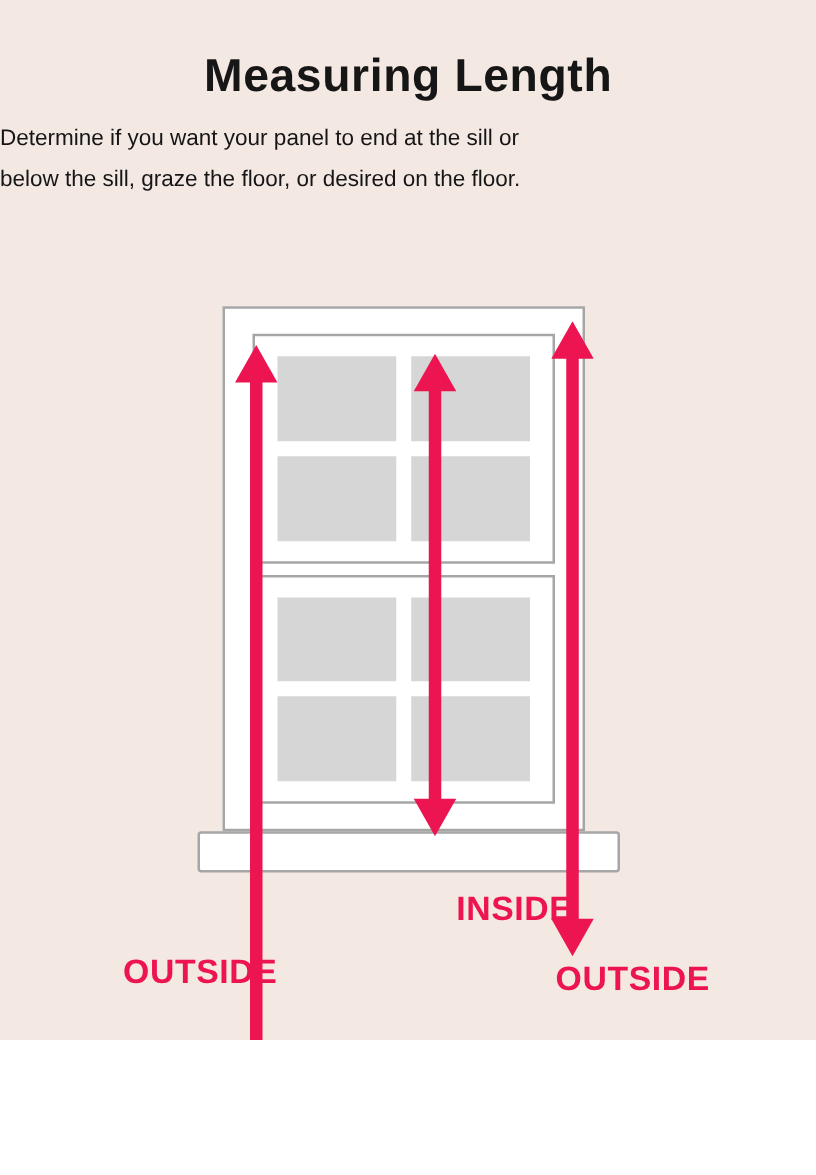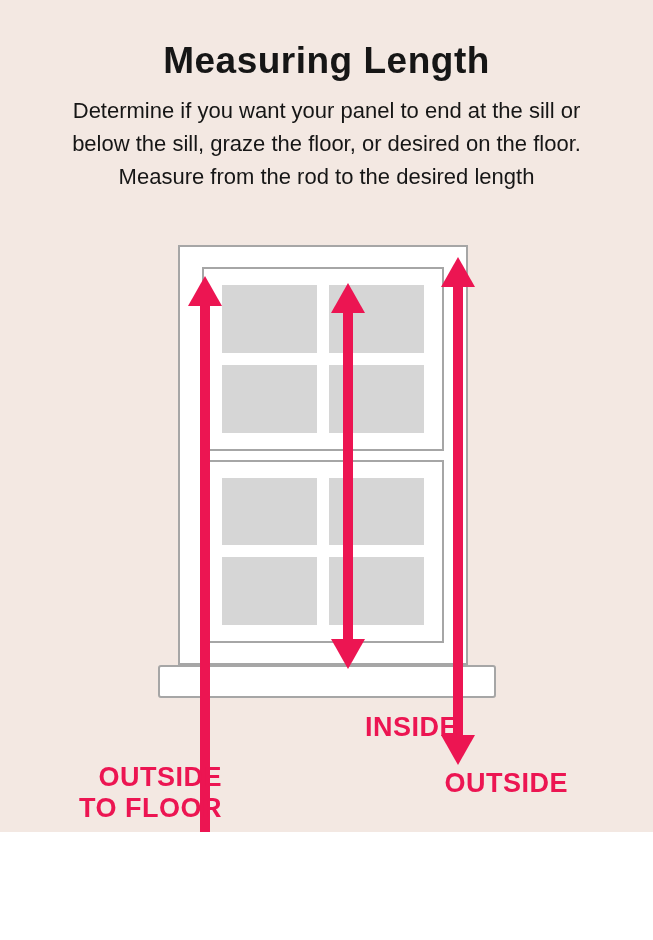--- a/index.html
+++ b/index.html
@@ -24,22 +24,21 @@
     font-weight: bold;
     letter-spacing: 0.5px;
     color: var(--text, #161616);
   }
 
   .description {
     position: absolute;
     top: 94px;
     left: 0;
     width: 100%;
-    text-align: center;
-    font-size: 22px;
+    font-size: 18px;
     line-height: 33px;
     color: var(--text, #161616);
   }
 
   
   .window-frame {
     position: absolute;
     left: 178px;
     top: 245px;
     width: 290px;
@@ -108,21 +107,20 @@
 </head>
 <body>
 
 <div class="page">
 
   <div class="title">Measuring Length</div>
 
   <div class="description">
     <div>Determine if you want your panel to end at the sill or</div>
     <div>below the sill, graze the floor, or desired on the floor.</div>
-    <div>Measure from the rod to the desired length</div>
   </div>
 
   <div class="window-frame">
     <div class="sash">
       <div class="pane-grid">
         <div class="pane"></div>
         <div class="pane"></div>
         <div class="pane"></div>
         <div class="pane"></div>
       </div>
@@ -160,16 +158,15 @@
       <polygon points="17,0 34,30 0,30"></polygon>
       <rect x="12" y="28" width="10" height="452"></rect>
       <polygon points="17,508 0,478 34,478"></polygon>
     </g>
   </svg>
 
   <div class="measure-label label-inside">INSIDE</div>
   <div class="measure-label label-outside">OUTSIDE</div>
   <div class="measure-label label-outside-floor">
     <div>OUTSIDE</div>
-    <div>TO FLOOR</div>
   </div>
 
 </div>
 
 </body></html>

